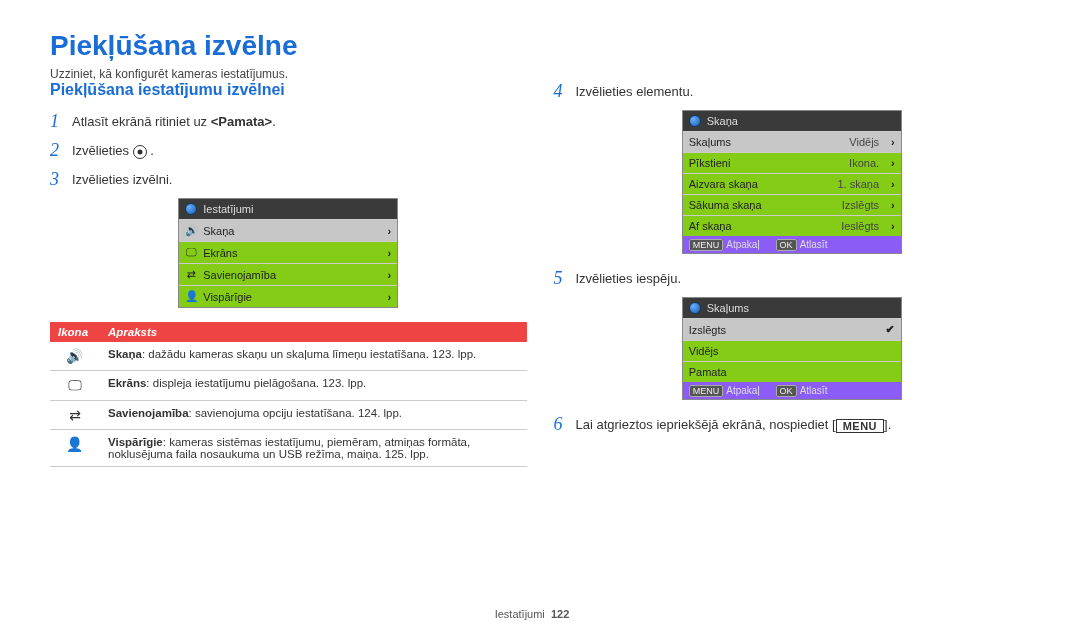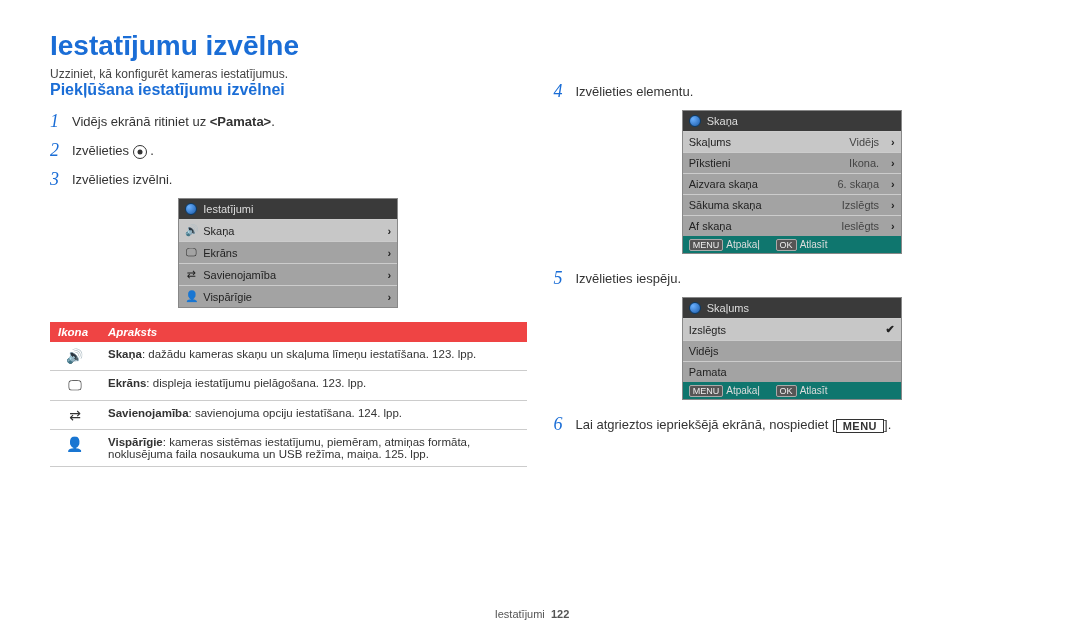--- a/index.html
+++ b/index.html
@@ -64,29 +64,29 @@
     display: flex;
     align-items: center;
     gap: 6px;
   }
   .row {
     display: flex;
     align-items: center;
     gap: 6px;
     padding: 4px 6px;
     border-top: 1px solid #ccc;
-    background: #a3a3a3;
+    background: #84cc16;
     position: relative;
   }
   .row.sel { background: #c7c7c7; }
   .row .spacer { flex: 1; }
   .row .chev { font-weight: bold; }
   .row .val { color: #444; margin-right: 6px; }
   .menu-footer {
-    background: #0f766e;
+    background: #8b5cf6;
     color: #ddd;
     padding: 3px 6px;
     font-size: 10px;
     display: flex;
     gap: 16px;
     align-items: center;
   }
   .btnlabel { border: 1px solid #aaa; padding: 0 3px; font-size: 9px; background:#555; color:#eee; border-radius:2px; margin-right:3px;}
 
   
@@ -137,32 +137,32 @@
   }
   .blue-dial {
     width:12px; height:12px; border-radius:50%;
     background: radial-gradient(circle at 30% 30%, #6ab0ff, #1b5aa8);
     display:inline-block; border:1px solid #0b3a66;
   }
 </style>
 </head>
 <body>
 
-<h1>Iestatījumu izvēlne</h1>
+<h1>Piekļūšana izvēlne</h1>
 <div class="intro">Uzziniet, kā konfigurēt kameras iestatījumus.</div>
 
 <div class="columns">
 
   <div class="col">
     <h2>Piekļūšana iestatījumu izvēlnei</h2>
 
     <div class="step">
       <span class="step-num">1</span>
       <span class="step-text">
-        <span>Vidējs ekrānā ritiniet uz </span><b>&lt;Pamata&gt;</b><span>.</span>
+        <span>Atlasīt ekrānā ritiniet uz </span><b>&lt;Pamata&gt;</b><span>.</span>
       </span>
     </div>
 
     <div class="step">
       <span class="step-num">2</span>
       <span class="step-text">
         <span>Izvēlieties </span>
         <span class="target-icon"></span>
         <span>.</span>
       </span>
@@ -257,21 +257,21 @@
             </div>
             <div class="row">
               <span>Pīkstieni</span>
               <span class="spacer"></span>
               <span class="val">Ikona.</span>
               <span class="chev">›</span>
             </div>
             <div class="row">
               <span>Aizvara skaņa</span>
               <span class="spacer"></span>
-              <span class="val">6. skaņa</span>
+              <span class="val">1. skaņa</span>
               <span class="chev">›</span>
             </div>
             <div class="row">
               <span>Sākuma skaņa</span>
               <span class="spacer"></span>
               <span class="val">Izslēgts</span>
               <span class="chev">›</span>
             </div>
             <div class="row">
               <span>Af skaņa</span>

